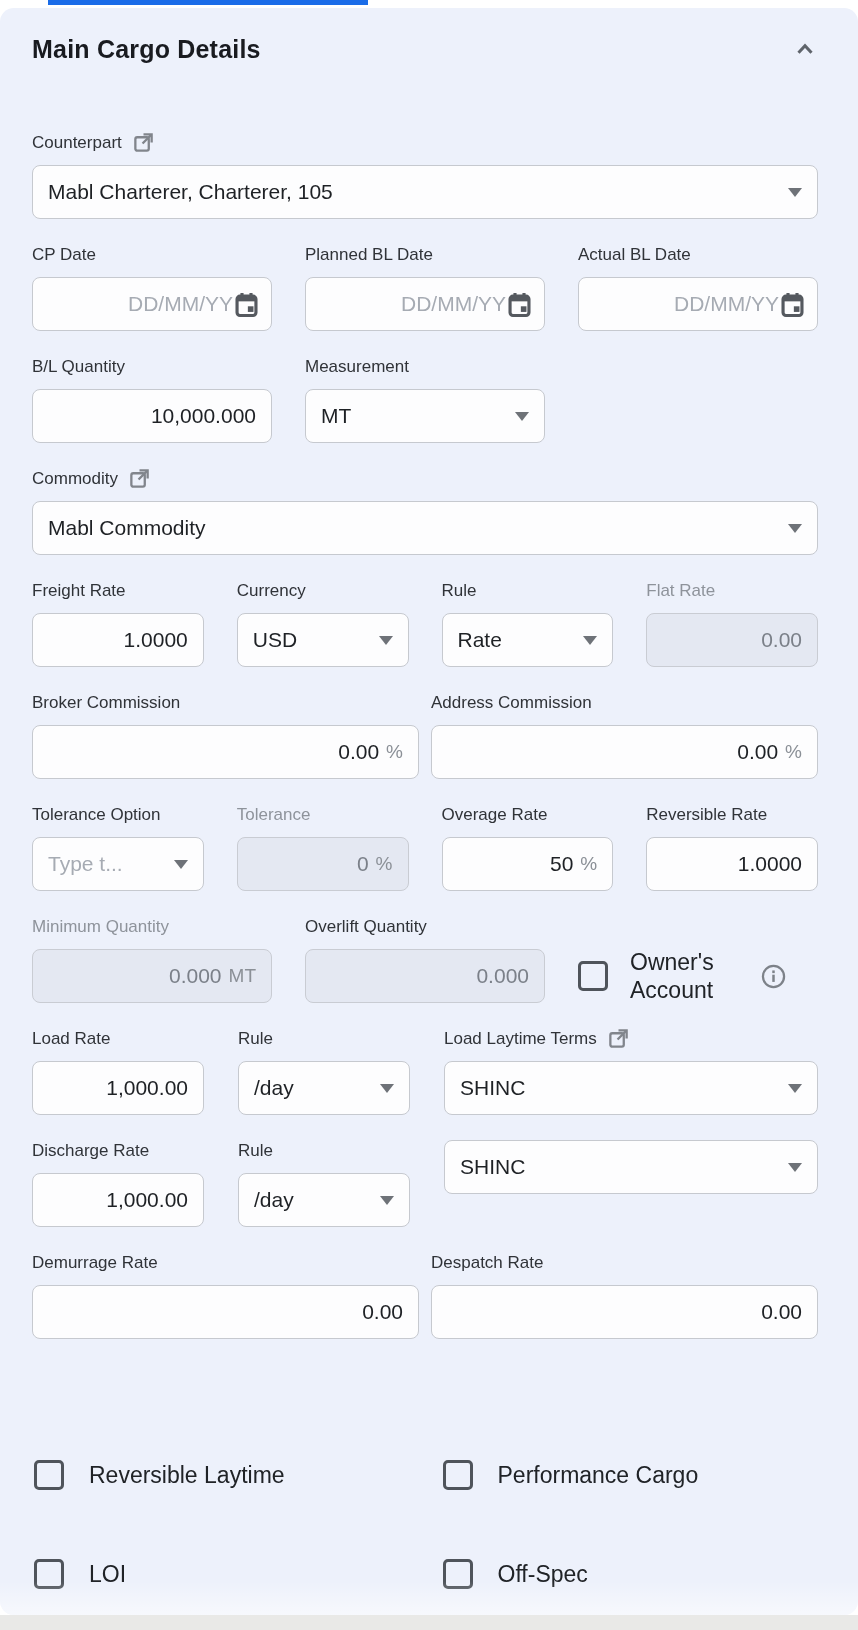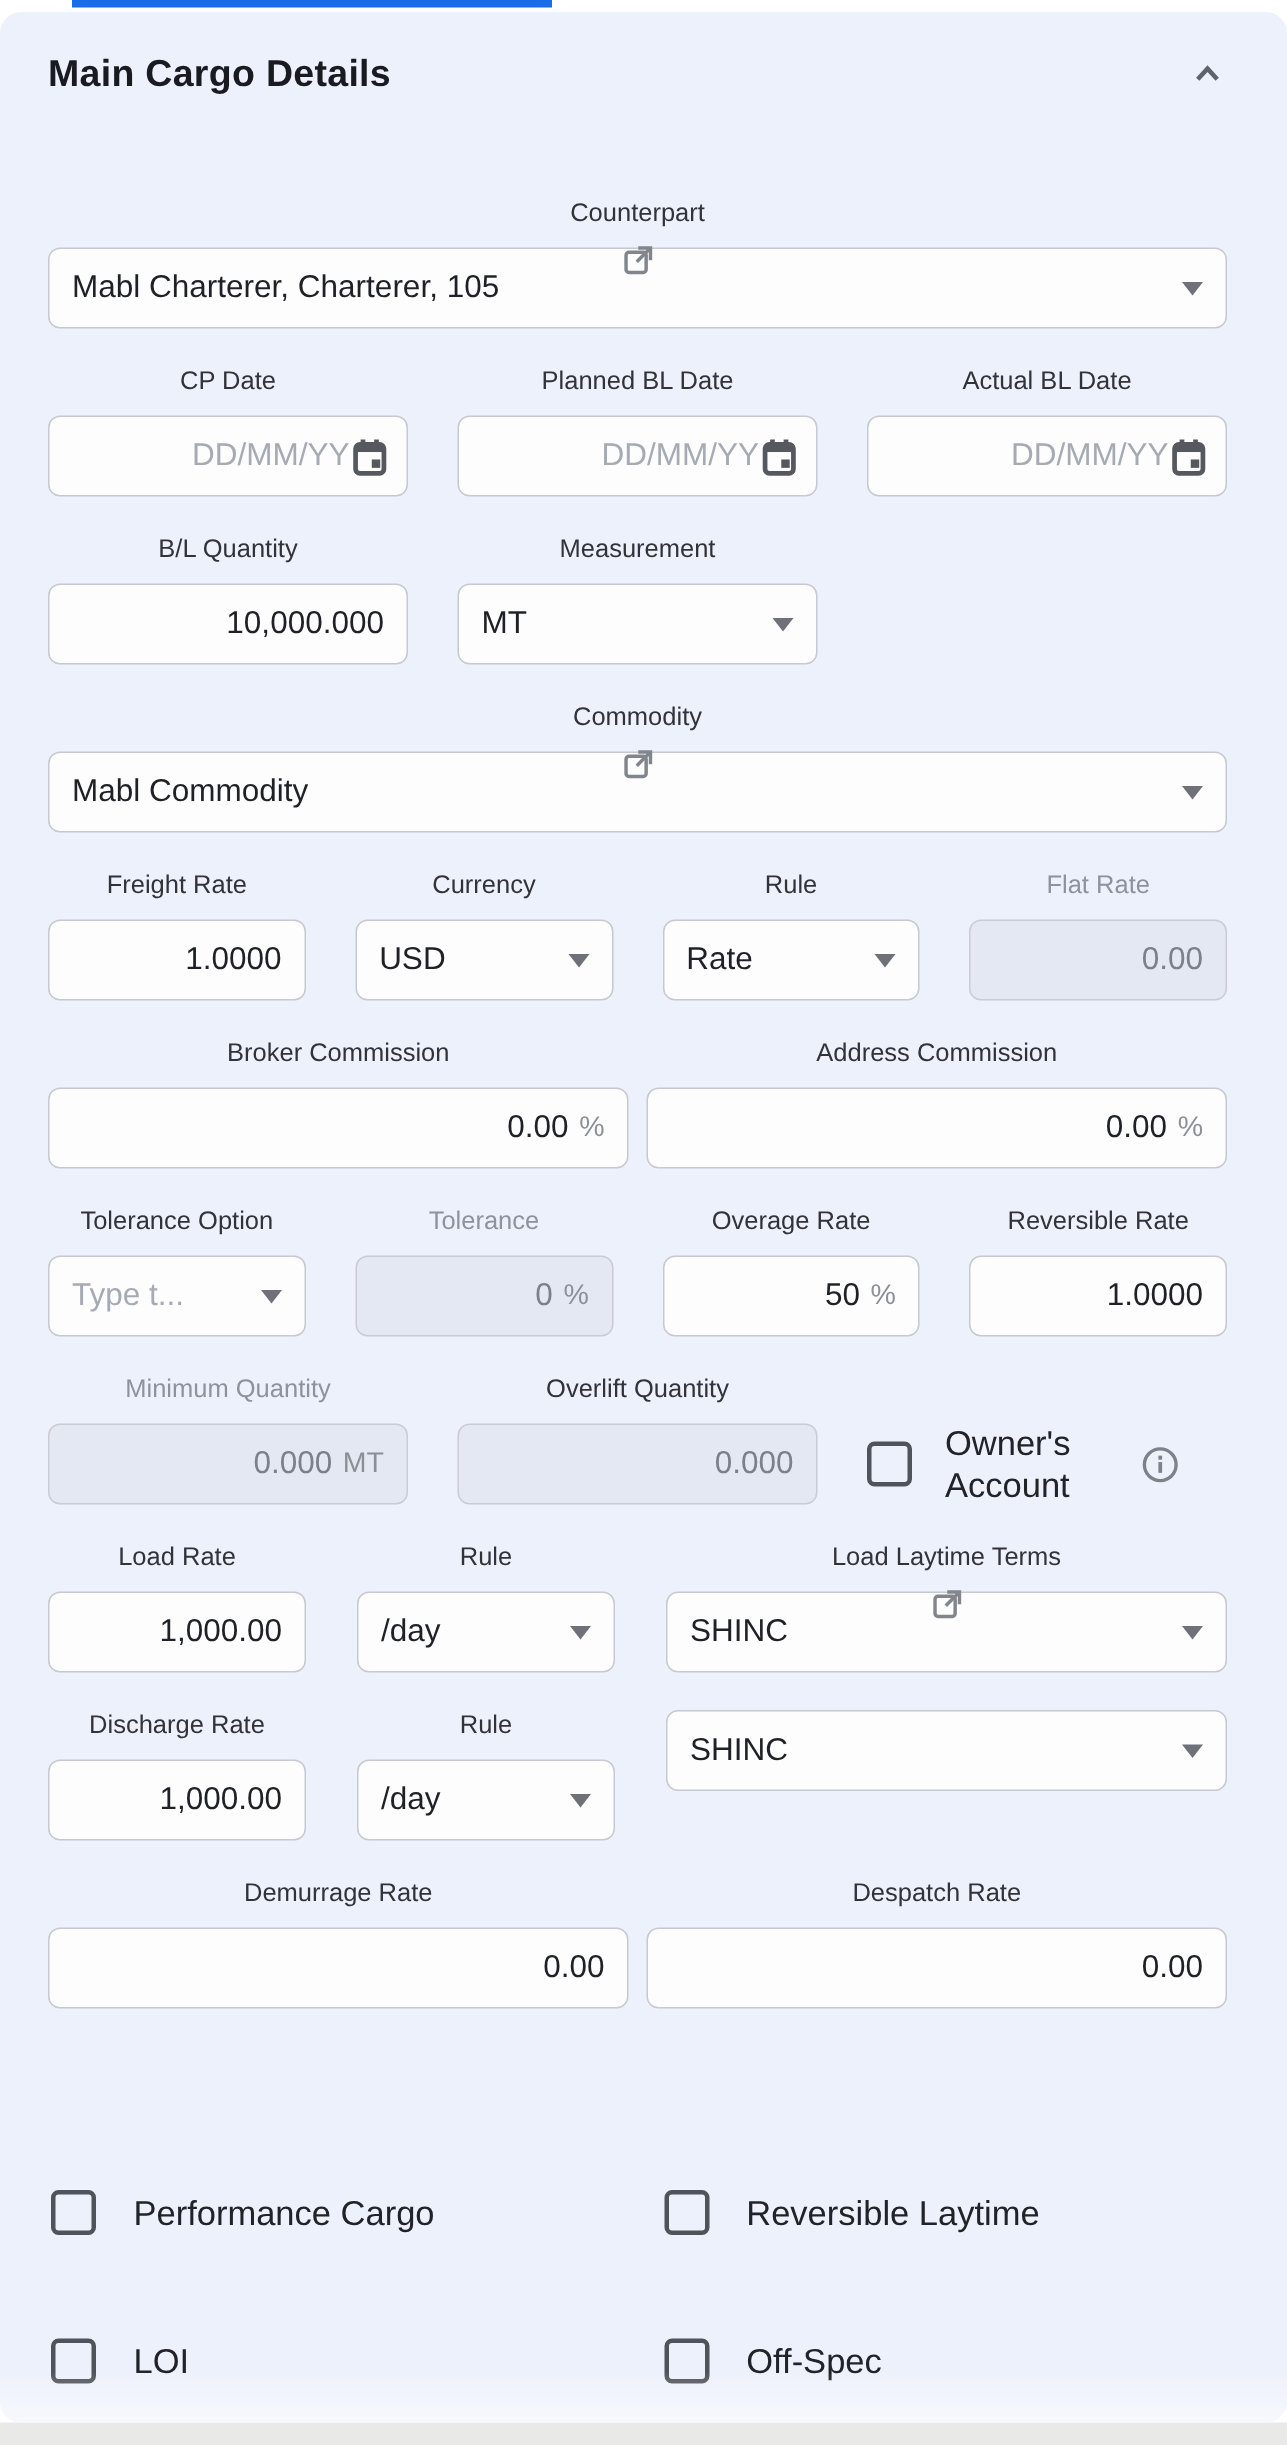--- a/index.html
+++ b/index.html
@@ -14,21 +14,21 @@
     background:#edf1fb;border-radius:14px;padding:26px 40px 0 32px;
   }
   .panel::after{content:"";position:absolute;left:0;bottom:0;width:100%;height:34px;
     border-radius:0 0 14px 14px;
     background:linear-gradient(rgba(255,255,255,0), rgba(255,255,255,0.55));pointer-events:none;}
   .panel-header{display:flex;justify-content:space-between;align-items:center;height:30px;}
   .panel-title{margin:0;font-size:25px;font-weight:700;color:#191b20;letter-spacing:.2px;}
   .chev{width:26px;height:26px;display:block;}
 
   .label-line{display:flex;align-items:center;gap:10px;height:21px;margin-bottom:12px;
-    font-size:17px;color:#303338;flex-direction:column;}
+    font-size:17px;color:#303338;}
   .label-line.muted{color:#8e939b;}
   .first-row{margin-top:68px;}
   .row{display:grid;column-gap:33px;margin-top:25px;}
   .cols-3{grid-template-columns:repeat(3,1fr);}
   .cols-4{grid-template-columns:repeat(4,1fr);}
   .cols-2{grid-template-columns:repeat(2,1fr);gap:12px;}
   .cols-load{grid-template-columns:172px 172px 1fr;gap:34px;}
 
   .box{
     height:54px;box-sizing:border-box;border:1px solid #c6c9cf;border-radius:8px;
@@ -325,25 +325,25 @@
       <div class="label-line">Despatch Rate</div>
       <div class="box num">
         <span>0.00</span>
       </div>
     </div>
   </div>
 
   <div class="check-row r1">
     <div class="check-item">
       <span class="checkbox"></span>
+      <span>Reversible Laytime</span>
+    </div>
+    <div class="check-item">
+      <span class="checkbox"></span>
       <span>Performance Cargo</span>
-    </div>
-    <div class="check-item">
-      <span class="checkbox"></span>
-      <span>Reversible Laytime</span>
     </div>
   </div>
 
   <div class="check-row r2">
     <div class="check-item">
       <span class="checkbox"></span>
       <span>LOI</span>
     </div>
     <div class="check-item">
       <span class="checkbox"></span>

